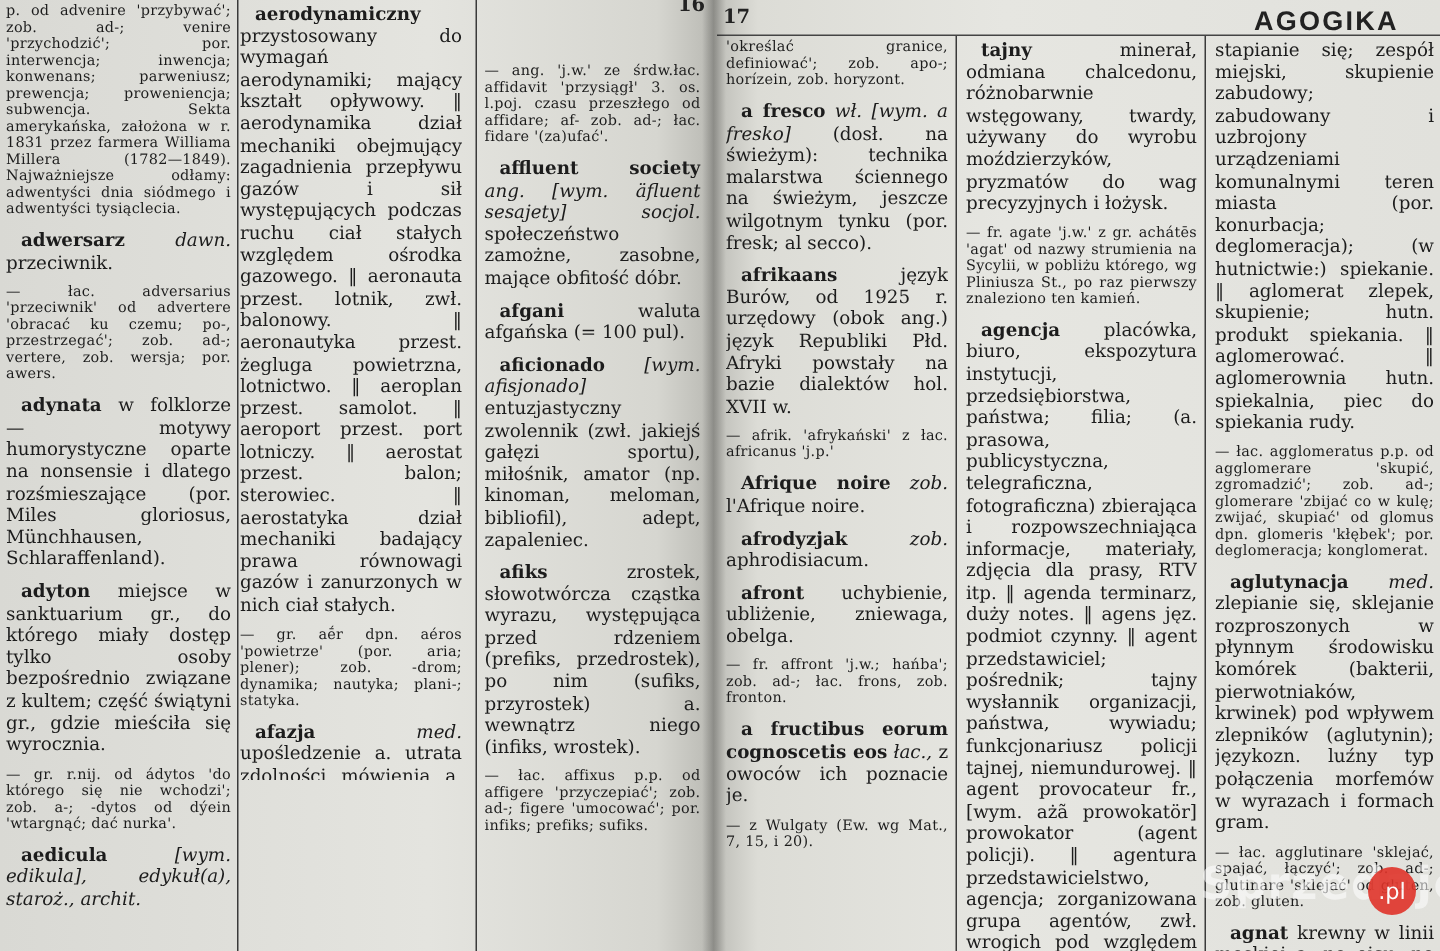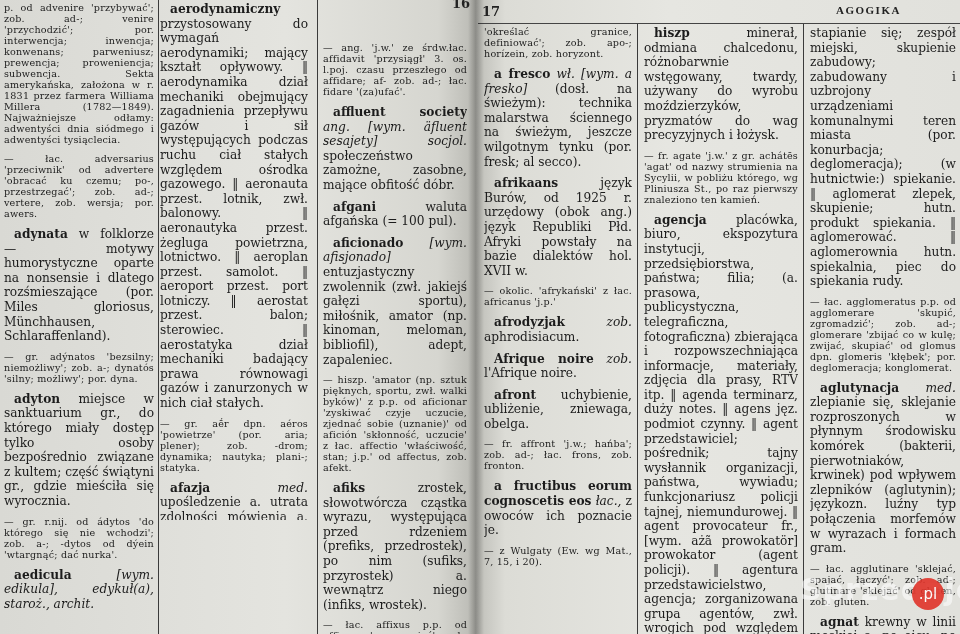--- a/index.html
+++ b/index.html
@@ -11,21 +11,21 @@
   .col{position:absolute;top:0;box-sizing:border-box;overflow:hidden;color:#1c1c1c;}
   .col-rule{position:absolute;top:0;width:1px;height:634px;background:#3a3a3a;}
   .entry{font-size:12.2px;line-height:14.6px;margin:0 0 7px 0;text-align:justify;hyphens:manual;}
   .entry .hw{font-weight:bold;}
   .entry .lbl{font-style:italic;}
   .ety{font-size:9.6px;line-height:11px;margin:0 0 8px 0;text-align:justify;letter-spacing:.2px;}
   .continued{text-indent:0;}
   .indent{text-indent:10px;}
   .header{position:absolute;top:0;font-weight:bold;color:#222;}
   .pn{font-size:13px;}
-  .run-head{font-family:Liberation Serif, serif;font-size:11px;letter-spacing:1.5px;}
+  .run-head{font-family:Liberation Sans, sans-serif;font-size:18px;letter-spacing:1.5px;}
   .hline{position:absolute;height:1px;background:#444;}
   .watermark{position:absolute;left:800px;top:572px;font-family:"DejaVu Sans",sans-serif;font-weight:bold;font-size:30px;color:rgba(255,255,255,.55);letter-spacing:1px;z-index:10;}
   .wm-dot{position:absolute;left:912px;top:578px;width:32px;height:32px;border-radius:50%;background:#e0342a;color:#fff;font-family:"DejaVu Sans",sans-serif;font-weight:normal;font-size:15px;line-height:32px;text-align:center;z-index:11;opacity:.9;}
 </style>
 </head>
 <body>
 
 <div class="page page-left"></div>
 <div class="page page-right"></div>
 <div class="gutter"></div>
@@ -35,56 +35,55 @@
 <div class="header run-head" style="left:836px;top:4px;">AGOGIKA</div>
 <div class="hline" style="left:478px;top:23px;width:482px;"></div>
 
 <div class="col-rule" style="left:158px;"></div>
 <div class="col-rule" style="left:317px;"></div>
 <div class="col-rule" style="left:637px;top:24px;"></div>
 <div class="col-rule" style="left:803px;top:24px;"></div>
 
 <div class="col" id="c1" style="left:4px;width:150px;height:634px;padding-top:2px;">
     <p class="ety">p. od advenire 'przybywać'; zob. ad-; venire 'przychodzić'; por. interwencja; inwencja; konwenans; parweniusz; prewencja; prowenienc­ja; subwencja. Sekta amerykańska, założona w r. 1831 przez farmera Williama Millera (1782—1849). Najważniejsze odłamy: adwentyści dnia siódmego i adwentyści tysiąclecia.</p>
+    <p class="entry indent"><span class="hw">adwersarz</span> <span class="lbl">dawn.</span> <span>przeciwnik.</span></p>
     <p class="ety">— łac. adversarius 'przeciwnik' od advertere 'obracać ku czemu; po-, przestrzegać'; zob. ad-; vertere, zob. wersja; por. awers.</p>
     <p class="entry indent"><span class="hw">adynata</span> <span>w folklorze — motywy humorystyczne oparte na nonsensie i dlatego rozśmieszające (por. Miles gloriosus, Münchhausen, Schlaraffenland).</span></p>
-    <p class="ety">— gr. adýnatos 'bezsilny; niemożliwy'; zob. a-; dynatós 'silny; możliwy'; por. dyna.</p>
     <p class="entry indent"><span class="hw">adyton</span> <span>miejsce w sanktuarium gr., do którego miały dostęp tylko osoby bezpośrednio związane z kultem; część świątyni gr., gdzie mieściła się wyrocznia.</span></p>
     <p class="ety">— gr. r.nij. od ádytos 'do którego się nie wchodzi'; zob. a-; -dytos od dýein 'wtargnąć; dać nurka'.</p>
     <p class="entry indent"><span class="hw">aedicula</span> <span class="lbl">[wym. edikula], edykuł(a), staroż., archit.</span> </p>
   </div>
 <div class="col" id="c2" style="left:160px;width:148px;height:520px;padding-top:2px;">
     <p class="entry indent"><span class="hw">aerodynamiczny</span> <span>przystosowany do wymagań aerodynamiki; mający kształt opływowy. ‖ aerodynamika dział mechaniki obejmujący zagadnienia przepływu gazów i sił występujących podczas ruchu ciał stałych względem ośrodka gazowego. ‖ aeronauta przest. lotnik, zwł. balonowy. ‖ aeronautyka przest. żegluga powietrzna, lotnictwo. ‖ aeroplan przest. samolot. ‖ aeroport przest. port lotniczy. ‖ aerostat przest. balon; sterowiec. ‖ aerostatyka dział mechaniki badający prawa równowagi gazów i zanurzonych w nich ciał stałych.</span></p>
     <p class="ety">— gr. aḗr dpn. aéros 'powietrze' (por. aria; plener); zob. -drom; dynamika; nautyka; plani-; statyka.</p>
     <p class="entry indent"><span class="hw">afazja</span> <span class="lbl">med.</span> <span>upośledzenie a. utrata zdolności mówienia a. rozumienia mowy spowodowana uszkodzeniem niektórych okolic mózgu; por. agrafia.</span></p>
     <p class="ety">— gr. aphasía 'niemota'; zob. a-; -fazja.</p>
   </div>
 <div class="col" id="c3" style="left:323px;width:144px;height:634px;padding-top:6px;margin-top:36px;">
     <p class="ety">— ang. 'j.w.' ze śrdw.łac. affidavit 'przysiągł' 3. os. l.poj. czasu przeszłego od affidare; af- zob. ad-; łac. fidare '(za)ufać'.</p>
     <p class="entry indent"><span class="hw">affluent society</span> <span class="lbl">ang. [wym. äfluent sesajety] socjol.</span> <span>społeczeństwo zamożne, zasobne, mające obfitość dóbr.</span></p>
     <p class="entry indent"><span class="hw">afgani</span> <span>waluta afgańska (= 100 pul).</span></p>
     <p class="entry indent"><span class="hw">aficionado</span> <span class="lbl">[wym. afisjonado]</span> <span>entuzjastyczny zwolennik (zwł. jakiejś gałęzi sportu), miłośnik, amator (np. kinoman, meloman, bibliofil), adept, zapaleniec.</span></p>
-    <p class="ety">— hiszp. 'amator (np. sztuk pięknych, sportu, zwł. walki byków)' z p.p. od aficionar 'zyskiwać czyje uczucie, zjednać sobie (uznanie)' od afición 'skłonność, uczucie' z łac. affectio 'właściwość, stan; j.p.' od affectus, zob. afekt.</p>
     <p class="entry indent"><span class="hw">afiks</span> <span>zrostek, słowotwórcza cząstka wyrazu, występująca przed rdzeniem (prefiks, przedrostek), po nim (sufiks, przyrostek) a. wewnątrz niego (infiks, wrostek).</span></p>
     <p class="ety">— łac. affixus p.p. od affigere 'przyczepiać'; zob. ad-; figere 'umocować'; por. infiks; prefiks; sufiks.</p>
   </div>
 <div class="col" id="c4" style="left:484px;width:148px;height:610px;top:26px;">
     <p class="ety">'określać granice, definiować'; zob. apo-; horízein, zob. horyzont.</p>
     <p class="entry indent"><span class="hw">a fresco</span> <span class="lbl">wł. [wym. a fresko]</span> <span>(dosł. na świeżym): technika malarstwa ściennego na świeżym, jeszcze wilgotnym tynku (por. fresk; al secco).</span></p>
     <p class="entry indent"><span class="hw">afrikaans</span> <span>język Burów, od 1925 r. urzędowy (obok ang.) język Republiki Płd. Afryki powstały na bazie dialektów hol. XVII w.</span></p>
-    <p class="ety">— okolic. 'afrykański' z łac. africanus 'j.p.'</p>
+    <p class="ety">— afrik. 'afrykański' z łac. africanus 'j.p.'</p>
+    <p class="entry indent"><span class="hw">Afrique noire</span> <span class="lbl">zob.</span> <span>l'Afrique noire.</span></p>
     <p class="entry indent"><span class="hw">afrodyzjak</span> <span class="lbl">zob.</span> <span>aphrodisiacum.</span></p>
-    <p class="entry indent"><span class="hw">Afrique noire</span> <span class="lbl">zob.</span> <span>l'Afrique noire.</span></p>
     <p class="entry indent"><span class="hw">afront</span> <span>uchybienie, ubliżenie, zniewaga, obelga.</span></p>
     <p class="ety">— fr. affront 'j.w.; hańba'; zob. ad-; łac. frons, zob. fronton.</p>
     <p class="entry indent"><span class="hw">a fructibus eorum cognoscetis eos</span> <span class="lbl">łac.,</span> <span>z owoców ich poznacie je.</span></p>
     <p class="ety">— z Wulgaty (Ew. wg Mat., 7, 15, i 20).</p>
   </div>
 <div class="col" id="c5" style="left:644px;width:154px;height:610px;top:26px;">
-    <p class="entry indent"><span class="hw">hiszp</span> <span>minerał, odmiana chalcedonu, różnobarwnie wstęgowany, twardy, używany do wyrobu moździerzyków, pryzmatów do wag precyzyjnych i łożysk.</span></p>
+    <p class="entry indent"><span class="hw">tajny</span> <span>minerał, odmiana chalcedonu, różnobarwnie wstęgowany, twardy, używany do wyrobu moździerzyków, pryzmatów do wag precyzyjnych i łożysk.</span></p>
     <p class="ety">— fr. agate 'j.w.' z gr. achátēs 'agat' od nazwy strumienia na Sycylii, w pobliżu którego, wg Pliniusza St., po raz pierwszy znaleziono ten kamień.</p>
     <p class="entry indent"><span class="hw">agencja</span> <span>placówka, biuro, ekspozytura instytucji, przedsiębiorstwa, państwa; filia; (a. prasowa, publicystyczna, telegraficzna, fotograficzna) zbierająca i rozpowszechniająca informacje, materiały, zdjęcia dla prasy, RTV itp. ‖ agenda terminarz, duży notes. ‖ agens jęz. podmiot czynny. ‖ agent przedstawiciel; pośrednik; tajny wysłannik organizacji, państwa, wywiadu; funkcjonariusz policji tajnej, niemundurowej. ‖ agent provocateur fr., [wym. ażã prowokatör] prowokator (agent policji). ‖ agentura przedstawicielstwo, agencja; zorganizowana grupa agentów, zwł. wrogich pod względem polit.-społ.</span></p>
   </div>
 <div class="col" id="c6" style="left:810px;width:146px;height:610px;top:26px;">
     <p class="entry continued"><span>stapianie się; zespół miejski, skupienie zabudowy; zabudowany i uzbrojony urządzeniami komunalnymi teren miasta (por. konurbacja; deglomeracja); (w hutnictwie:) spiekanie. ‖ aglomerat zlepek, skupienie; hutn. produkt spiekania. ‖ aglomerować. ‖ aglomerownia hutn. spiekalnia, piec do spiekania rudy.</span></p>
     <p class="ety">— łac. agglomeratus p.p. od agglomerare 'skupić, zgromadzić'; zob. ad-; glomerare 'zbijać co w kulę; zwijać, skupiać' od glomus dpn. glomeris 'kłębek'; por. deglomeracja; konglomerat.</p>
     <p class="entry indent"><span class="hw">aglutynacja</span> <span class="lbl">med.</span> <span>zlepianie się, sklejanie rozproszonych w płynnym środowisku komórek (bakterii, pierwotniaków, krwinek) pod wpływem zlepników (aglutynin); językozn. luźny typ połączenia morfemów w wyrazach i formach gram.</span></p>
     <p class="ety">— łac. agglutinare 'sklejać, spajać, łączyć'; zob. ad-; glutinare 'sklejać' od gluten, zob. gluten.</p>
     <p class="entry indent"><span class="hw">agnat</span> <span>krewny w linii męskiej a. po ojcu, po mieczu; osoba wchodząca do rodziny przez adopcję a. małżeństwo; por. enat, kognat.</span></p>
   </div>

